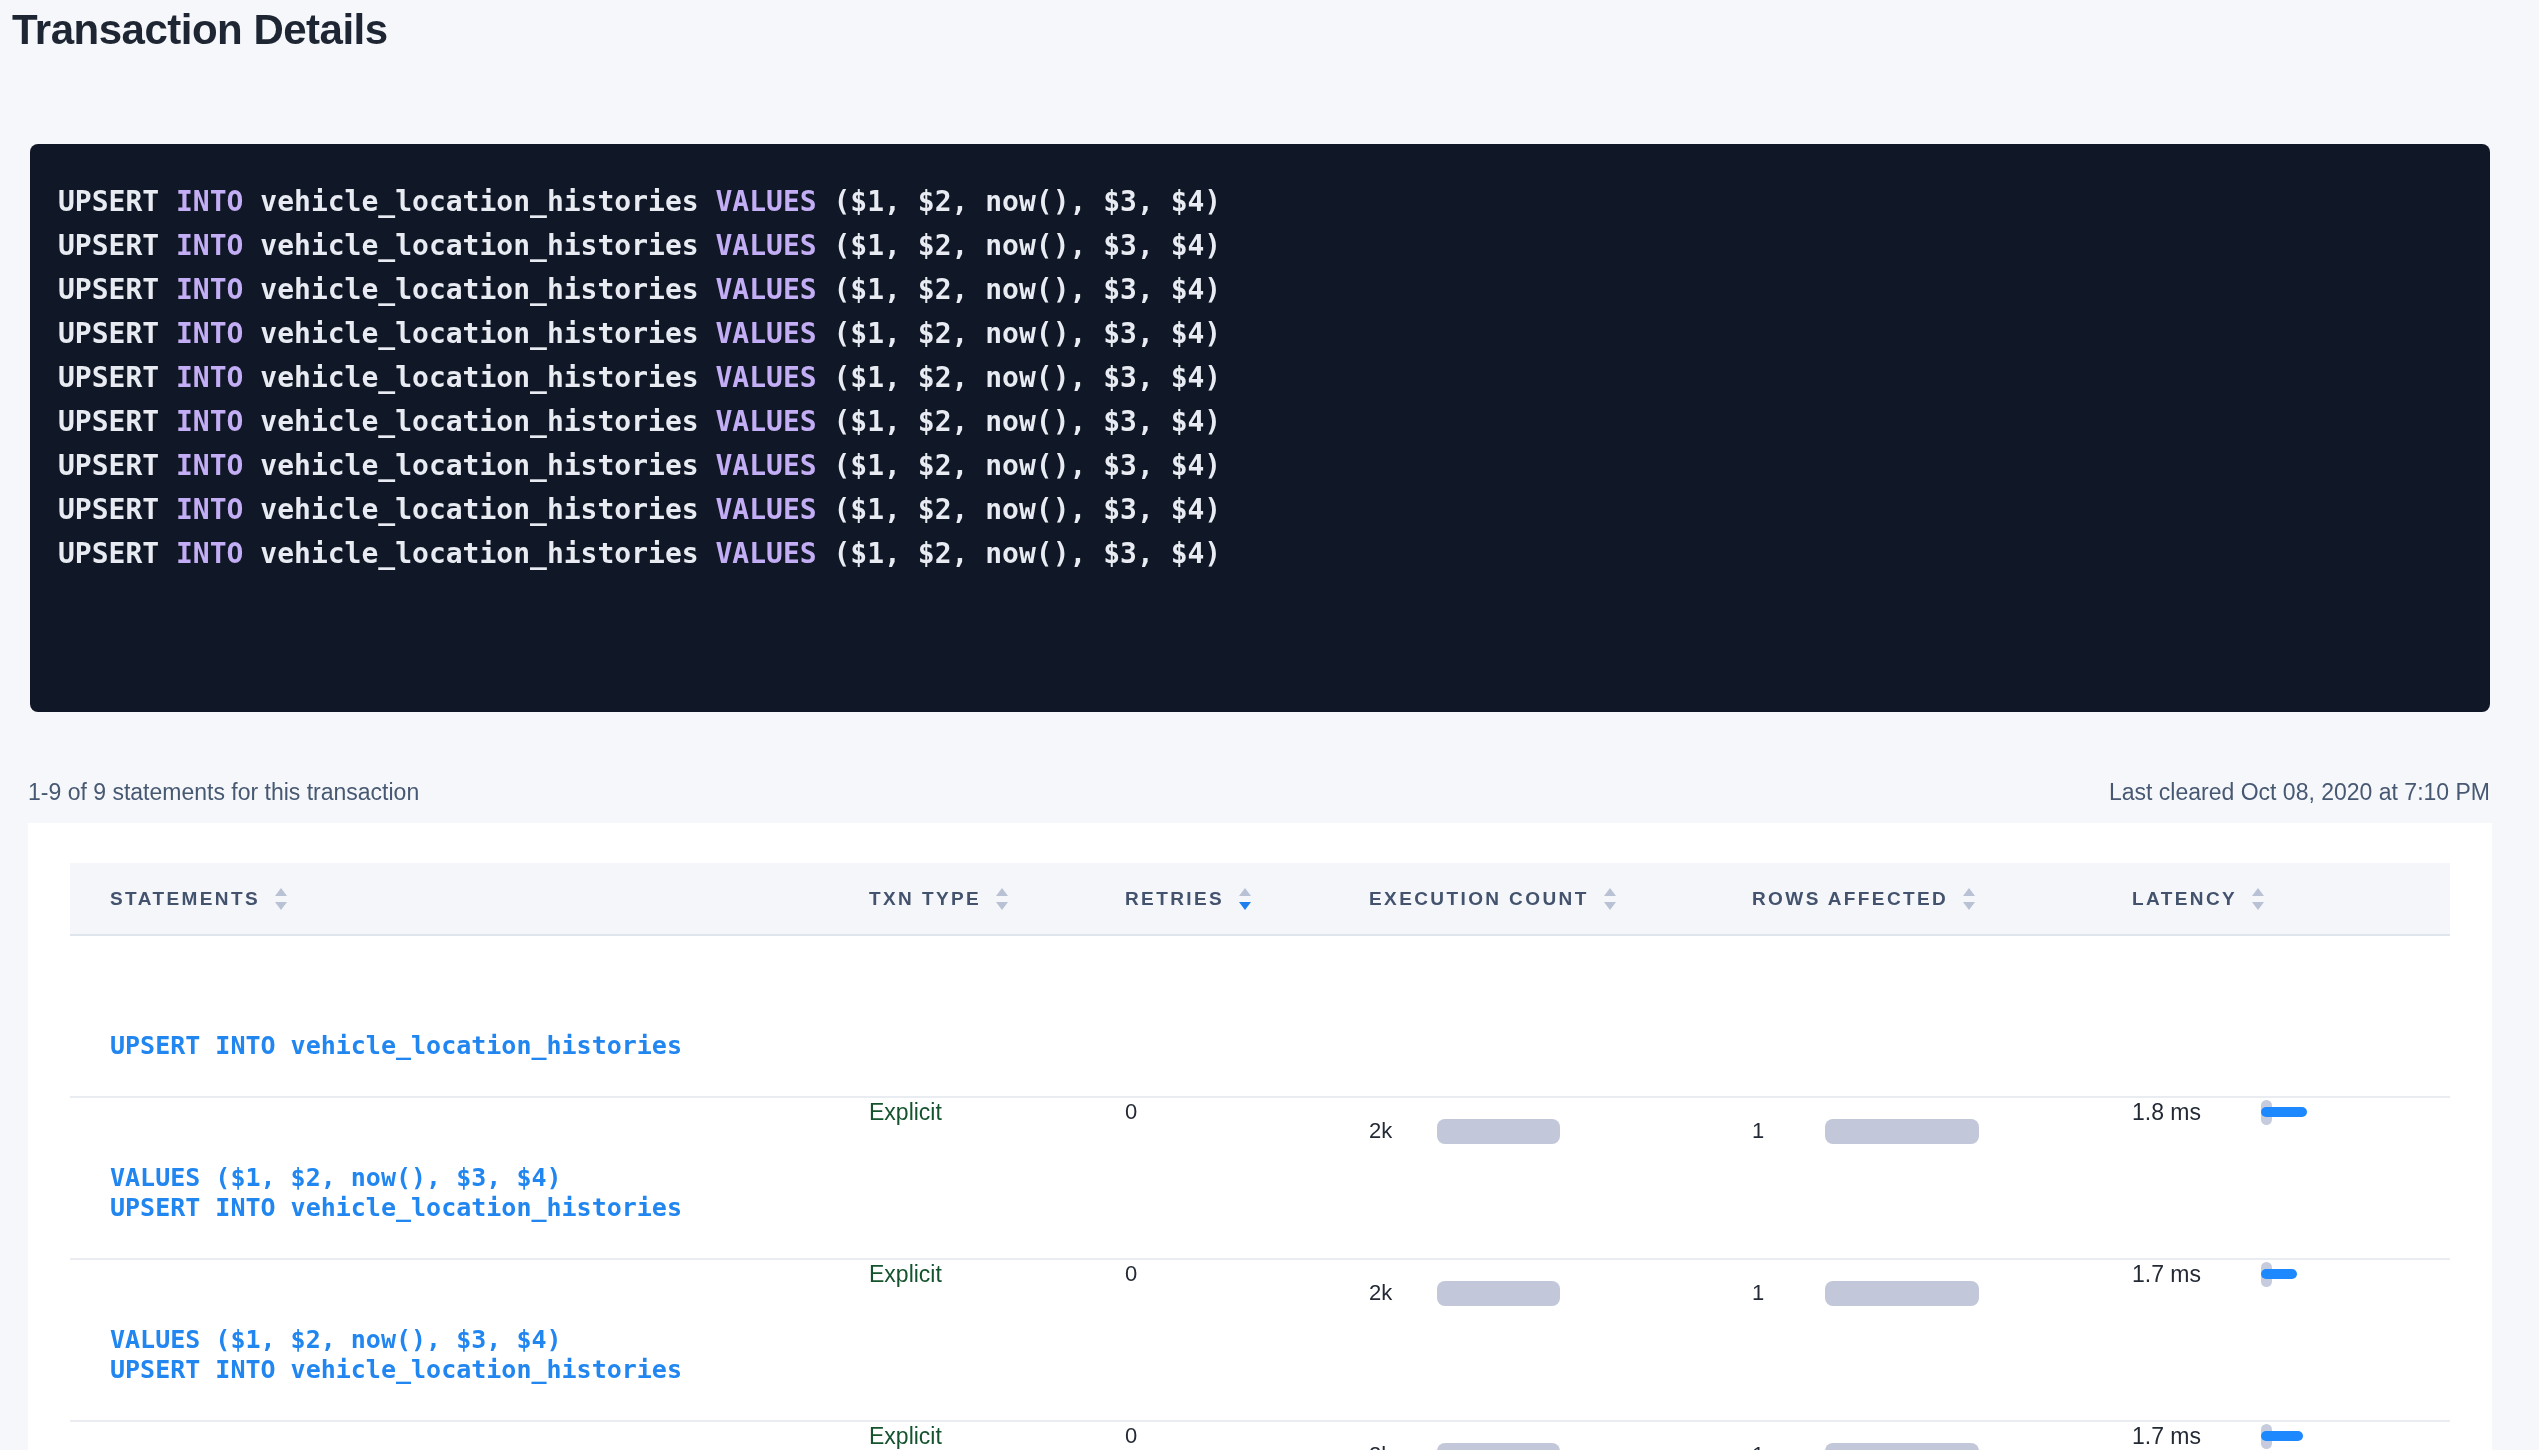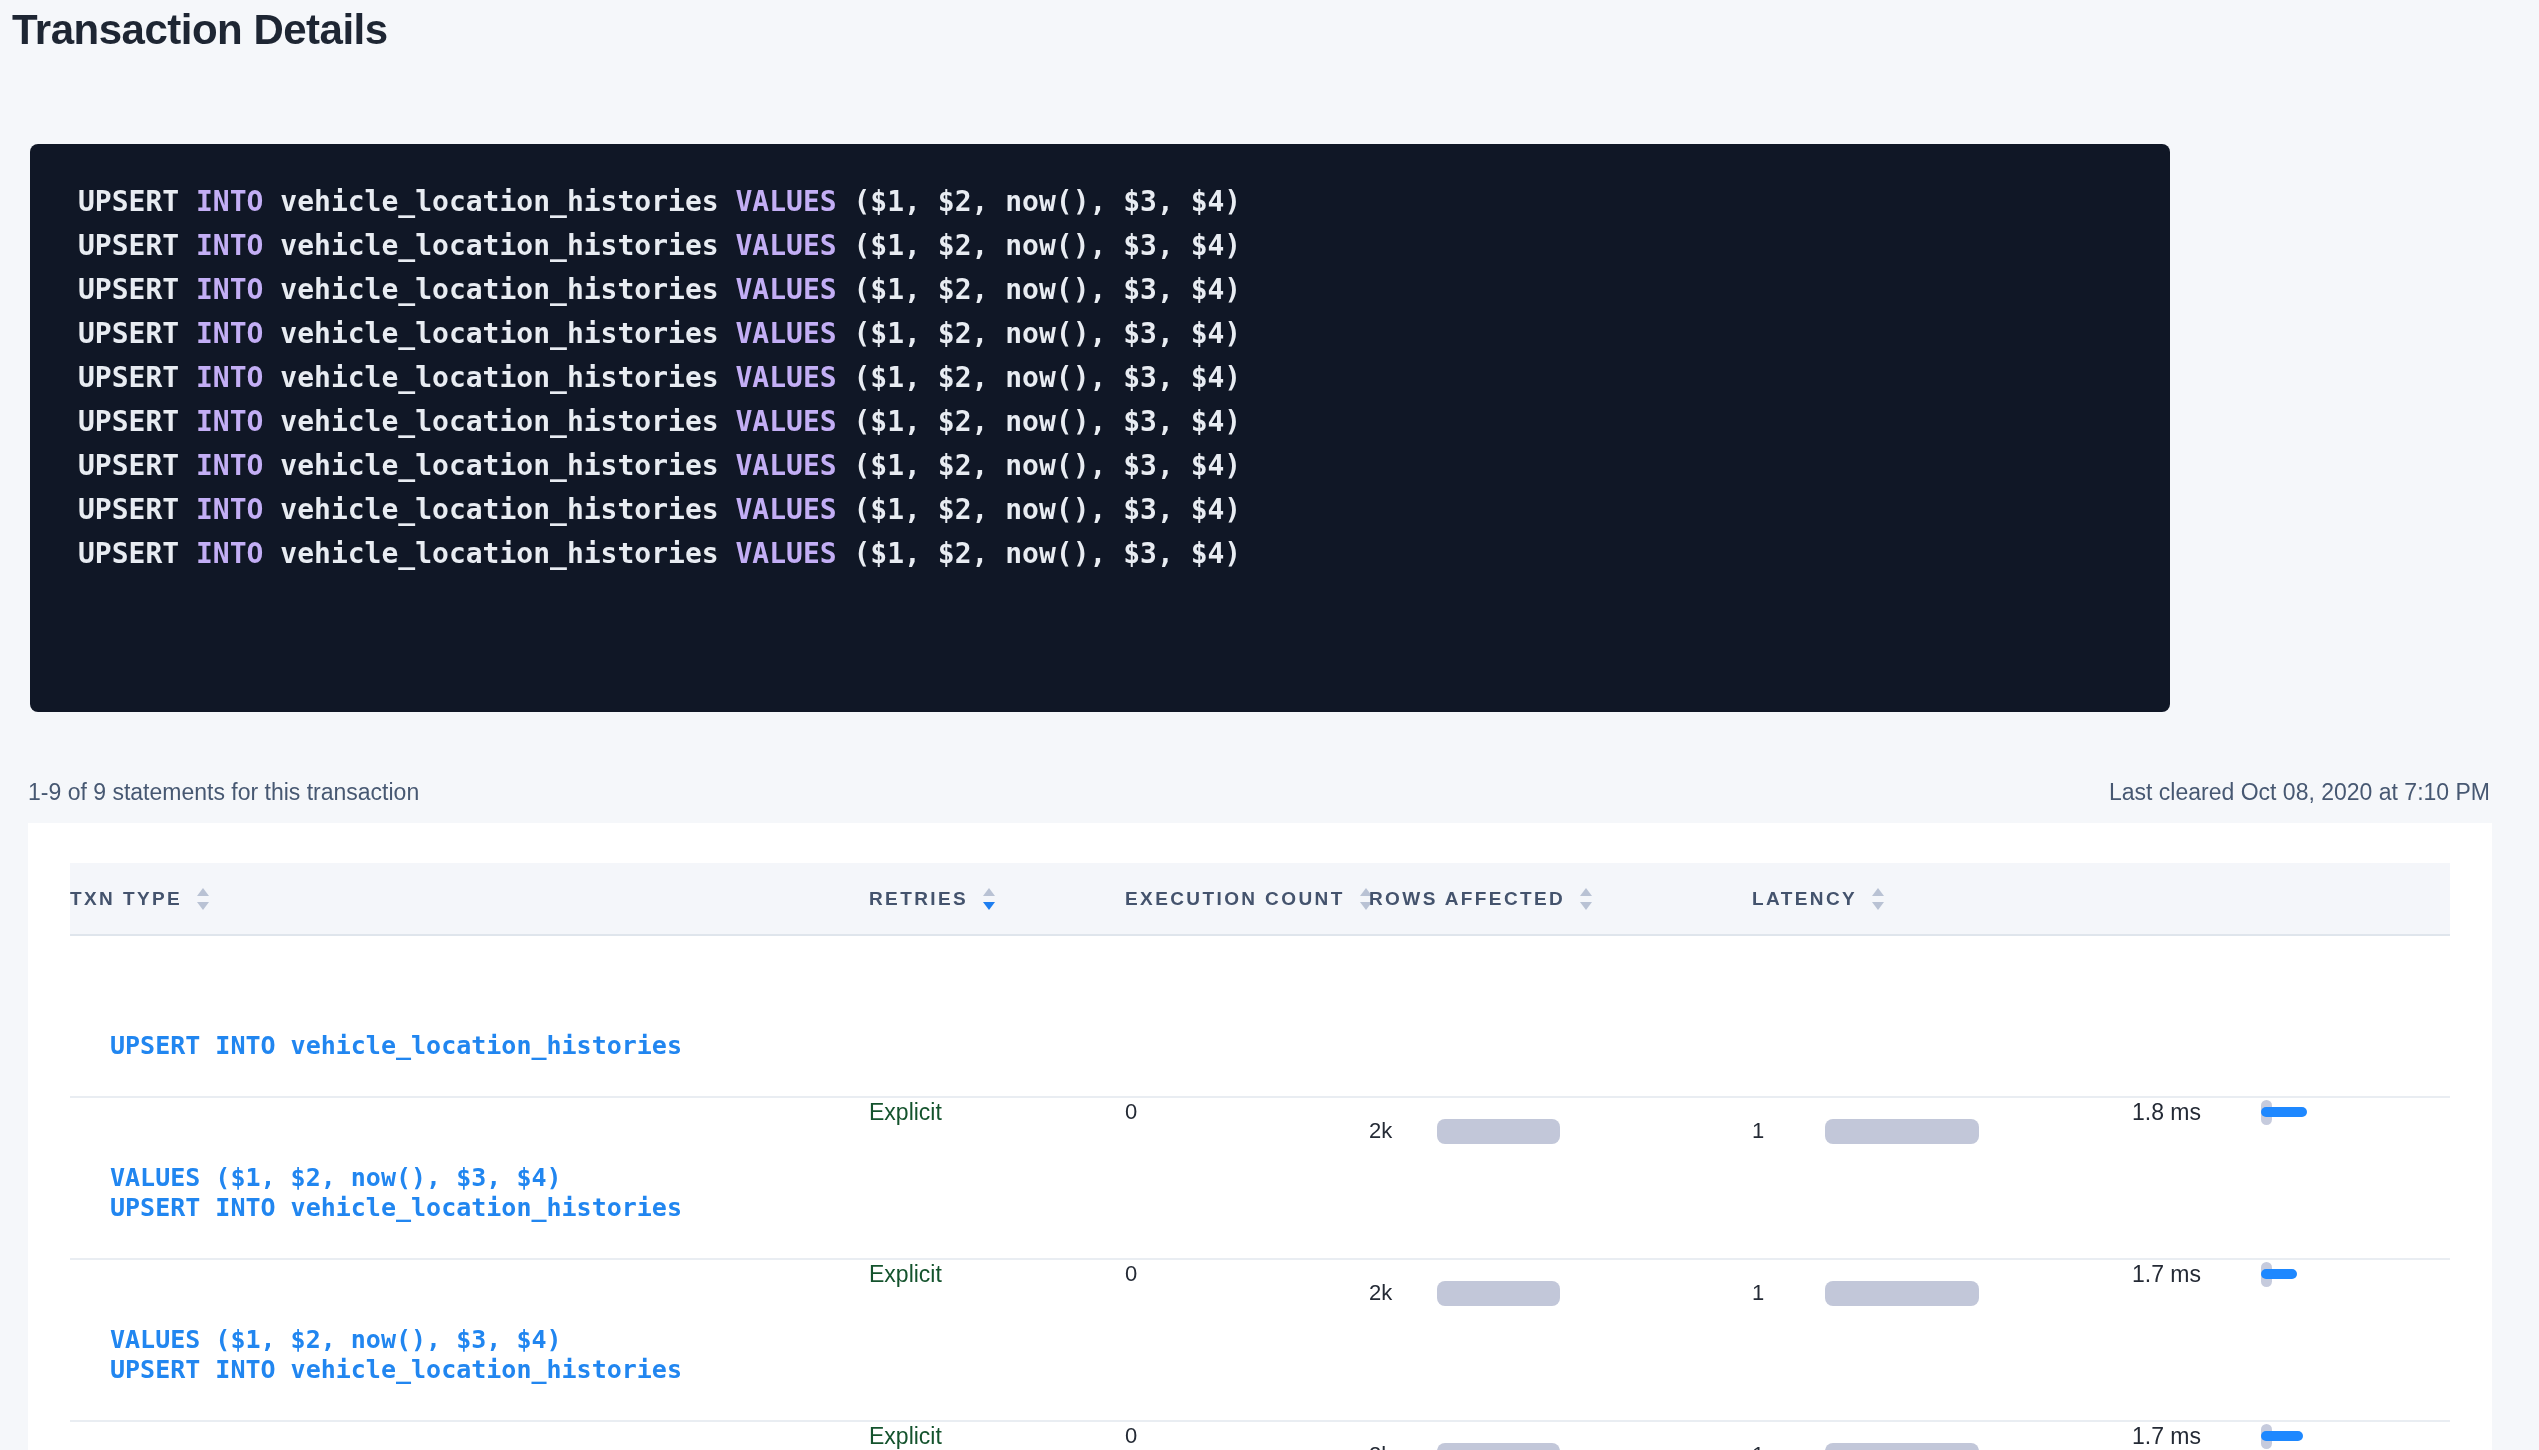--- a/index.html
+++ b/index.html
@@ -13,23 +13,23 @@
 
   .page-title {
     position: absolute; left: 12px; top: 6px;
     font-size: 42px; font-weight: 700; color: #1e2633;
     letter-spacing: -0.5px;
   }
 
   
   .code-block {
     position: absolute; left: 30px; top: 144px;
-    width: 2140px; height: 568px;
+    width: 2460px; height: 568px;
     background: #101726; border-radius: 8px;
-    padding: 36px 48px;
+    padding: 36px 28px;
     overflow: hidden;
   }
   .code-line {
     font-family: "DejaVu Sans Mono", "Liberation Mono", monospace;
     font-size: 28px; line-height: 44px; font-weight: 700;
     color: #e8ecf2; white-space: pre;
   }
   .code-line .kw { color: #c3aef5; }
 
   
@@ -124,20 +124,27 @@
 </div>
 
 <div class="summary-row">
   <span>1-9 of 9 statements for this transaction</span>
   <span>Last cleared Oct 08, 2020 at 7:10 PM</span>
 </div>
 
 <div class="card">
   <div class="table">
     <div class="thead">
+      <div class="th first">
+        <span>STATEMENTS</span>
+        <span class="sort">
+            <span class="caret-up"></span>
+            <span class="caret-down"></span>
+          </span>
+      </div>
       <div class="th">
         <span>TXN TYPE</span>
         <span class="sort">
             <span class="caret-up"></span>
             <span class="caret-down"></span>
           </span>
       </div>
       <div class="th">
         <span>RETRIES</span>
         <span class="sort desc">

